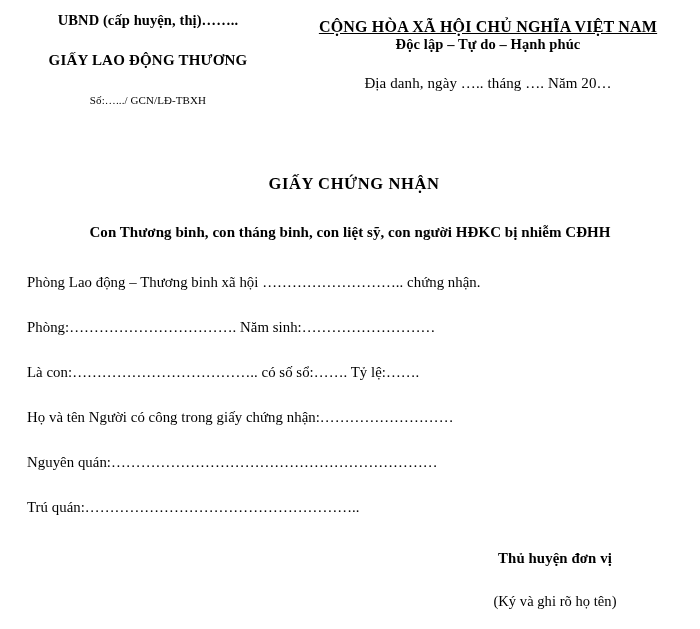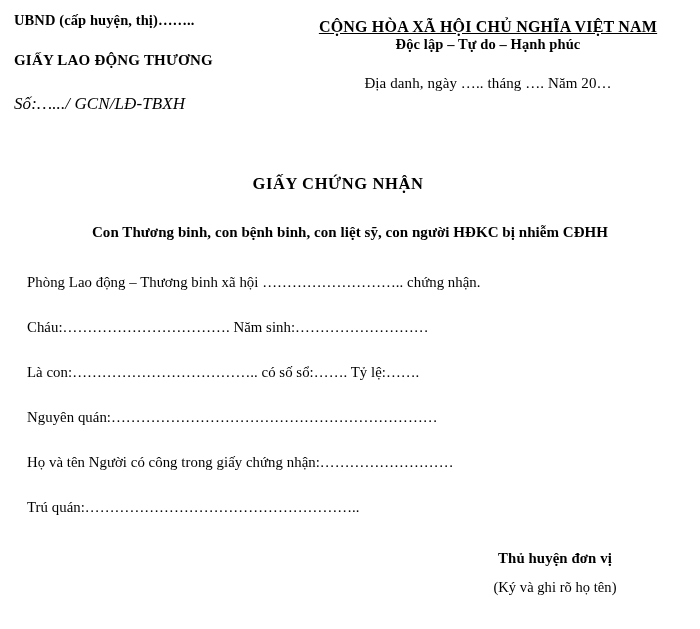--- a/index.html
+++ b/index.html
@@ -30,20 +30,21 @@
     left: 0;
     width: 700px;
     height: 160px;
   }
 
   .hdr-left {
     position: absolute;
     left: 14px;
     top: 12px;
     width: 268px;
+    text-align: center;
   }
 
   .hdr-right {
     position: absolute;
     left: 286px;
     top: 18px;
     width: 404px;
     text-align: center;
   }
 
@@ -55,25 +56,24 @@
 
   .line-phong {
     font-size: 15px;
     font-weight: bold;
     line-height: 22px;
     margin-top: 20px;
     letter-spacing: 0.2px;
   }
 
   .line-so {
-    font-size: 17px;
+    font-size: 11px;
     font-weight: normal;
     margin-top: 23px;
     letter-spacing: 0.1px;
-    font-style: italic;
   }
 
   .line-country {
     font-size: 16px;
     font-weight: bold;
     letter-spacing: 0.2px;
     text-decoration: underline;
   }
 
   .line-motto {
@@ -89,20 +89,21 @@
     letter-spacing: 0.1px;
   }
 
   
   .title-block {
     position: absolute;
     left: 0;
     top: 174px;
     width: 676px;
     text-align: center;
+    padding-left: 16px;
   }
 
   .doc-title {
     font-size: 16.5px;
     font-weight: bold;
     letter-spacing: 0.6px;
   }
 
   .subtitle-block {
     position: absolute;
@@ -146,21 +147,21 @@
 
   .sign-title {
     font-size: 14.8px;
     font-weight: bold;
     letter-spacing: 0.1px;
   }
 
   .sign-note {
     font-size: 14.5px;
     font-weight: normal;
-    margin-top: 12px;
+    margin-top: 26px;
     letter-spacing: 0.05px;
   }
 </style>
 </head>
 <body>
 
 <div class="page">
 
   <div class="header">
 
@@ -178,29 +179,29 @@
       <div class="line-date">Địa danh, ngày ….. tháng …. Năm 20…</div>
     </div>
 
   </div>
 
   <div class="title-block">
     <div class="doc-title">GIẤY CHỨNG NHẬN</div>
   </div>
 
   <div class="subtitle-block">
-    <div class="doc-subtitle">Con Thương binh, con bệnh binh, con liệt sỹ, con người HĐKC bị nhiễm CĐHH</div>
+    <div class="doc-subtitle">Con Thương binh, con tháng binh, con liệt sỹ, con người HĐKC bị nhiễm CĐHH</div>
   </div>
 
   <div class="body-block">
     <div class="body-line">Phòng Lao động – Thương binh xã hội ……………………….. chứng nhận.</div>
-    <div class="body-line">Cháu:……………………………. Năm sinh:………………………</div>
+    <div class="body-line">Phòng:……………………………. Năm sinh:………………………</div>
     <div class="body-line">Là con:……………………………….. có số sổ:……. Tỷ lệ:…….</div>
+    <div class="body-line">Họ và tên Người có công trong giấy chứng nhận:………………………</div>
     <div class="body-line">Nguyên quán:…………………………………………………………</div>
-    <div class="body-line">Họ và tên Người có công trong giấy chứng nhận:………………………</div>
     <div class="body-line">Trú quán:………………………………………………..</div>
   </div>
 
   <div class="sign-block">
     <div class="sign-title">Thủ huyện đơn vị</div>
     <div class="sign-note">(Ký và ghi rõ họ tên)</div>
   </div>
 
 </div>
 

